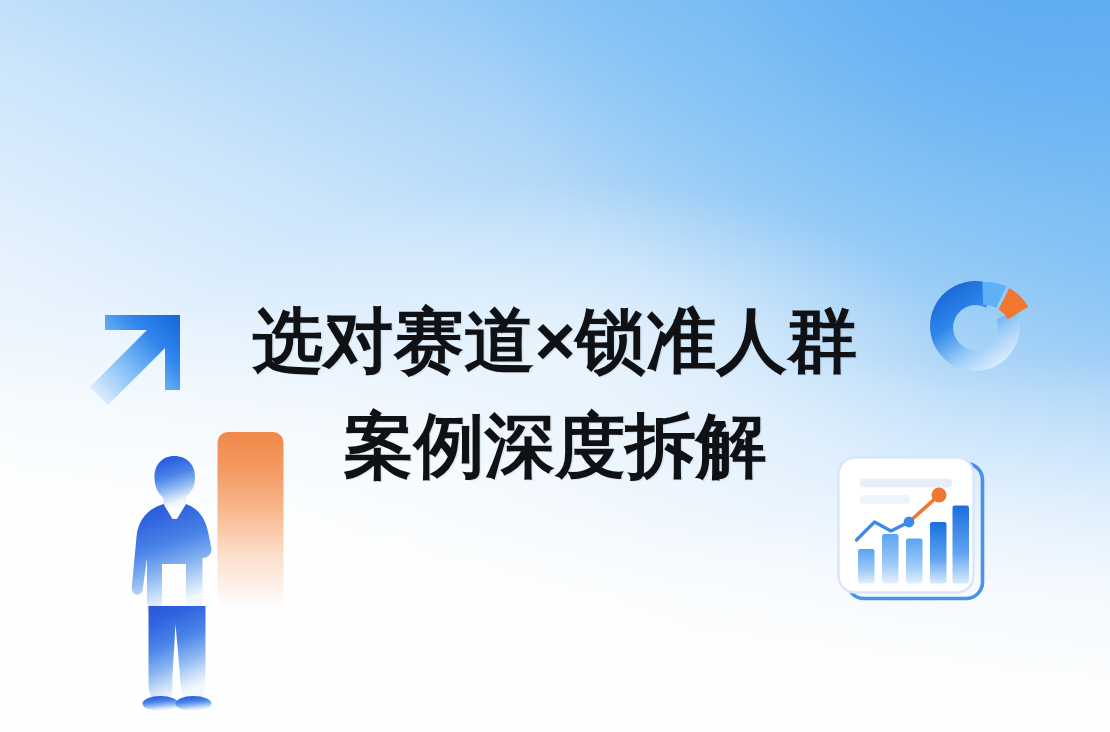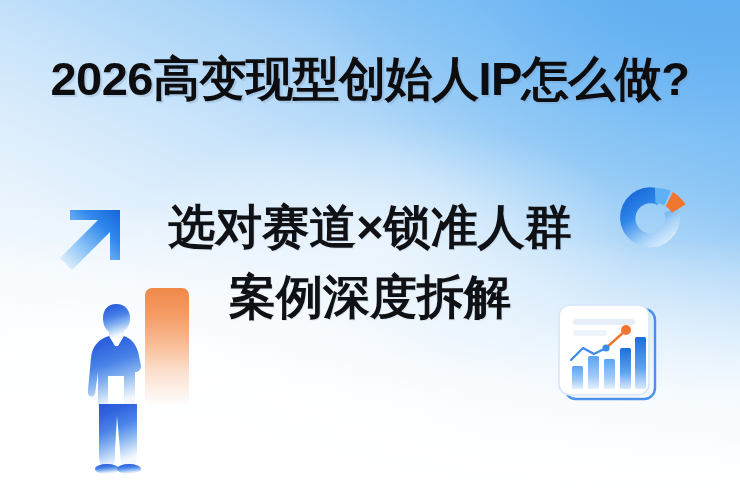--- a/index.html
+++ b/index.html
@@ -152,21 +152,20 @@
 <body>
 
 <div id="poster">
 
   <div class="bg-base"></div>
   <div class="bg-glow-tr"></div>
   <div class="bg-sheen"></div>
   <div class="bg-glow-bl"></div>
   <div class="bg-glow-bottom"></div>
 
-  <div class="title">2026高变现型创始人IP怎么做?</div>
 
   <div class="arrow-icon">
     <svg width="76" height="76" viewBox="0 0 76 76" aria-hidden="true">
       <defs>
         <linearGradient id="gArrow" x1="1" y1="0" x2="0" y2="1">
           <stop offset="0%" stop-color="#1565d8"></stop>
           <stop offset="28%" stop-color="#2f86ec"></stop>
           <stop offset="58%" stop-color="#7fbdf6"></stop>
           <stop offset="85%" stop-color="#cde5fb"></stop>
           <stop offset="100%" stop-color="#f2f9ff"></stop>

